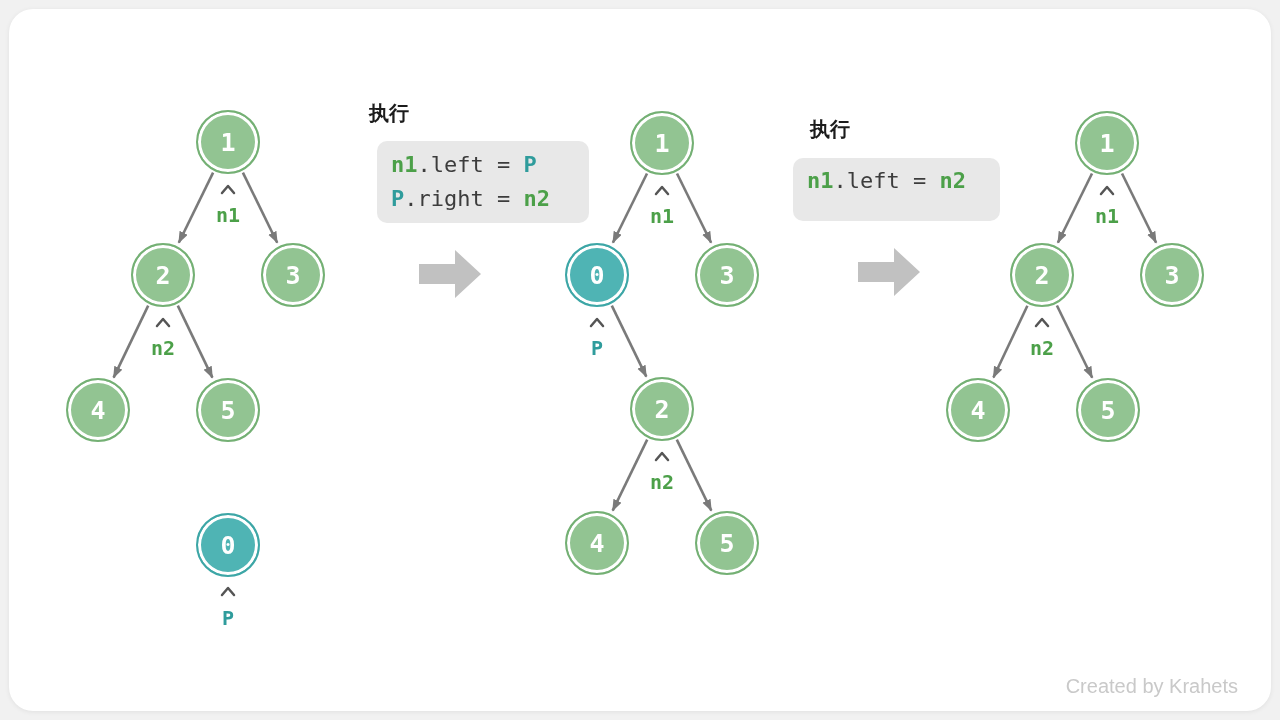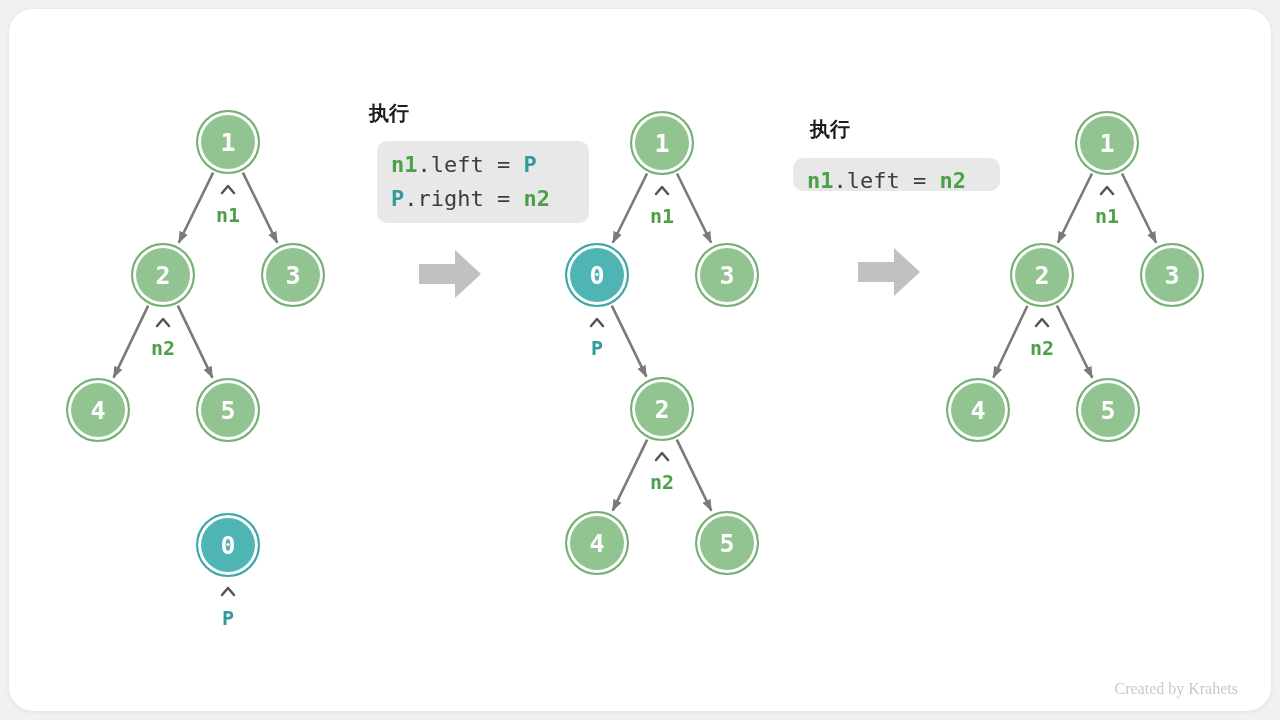--- a/index.html
+++ b/index.html
@@ -69,22 +69,22 @@
     white-space:pre;
   }
   .code-box .kw-green { color:#4ca049; font-weight:bold; }
   .code-box .kw-teal  { color:#2f9c9c; font-weight:bold; }
 
   .flow-arrow { position:absolute; }
 
   .credit {
     position:absolute;
     right:42px; bottom:22px;
-    font-family:Liberation Serif, serif;
-    font-size:16px;
+    font-family:Liberation Sans, sans-serif;
+    font-size:20px;
     color:#c9c9c9;
     white-space:nowrap;
   }
 </style>
 </head>
 <body>
 
 <div class="card"></div>
 
 <svg class="edges-svg" width="1280" height="720" viewBox="0 0 1280 720">
@@ -156,21 +156,21 @@
   </svg>
 <svg class="caret" style="left:654px;top:451px;" width="16" height="11">
     <path d="M2,9 L8,2 L14,9" fill="none" stroke="#555" stroke-width="2.5" stroke-linecap="round" stroke-linejoin="round"></path>
   </svg>
 
 <div class="ptr-label" style="left:662px;top:204px;">n1</div>
 <div class="ptr-label teal" style="left:597px;top:336px;">P</div>
 <div class="ptr-label" style="left:662px;top:470px;">n2</div>
 
 <div class="exec-title" style="left:810px;top:116px;">执行</div>
-<div class="code-box" style="left:793px;top:158px;width:207px;height:33px;line-height:32px;"><span class="kw-green">n1</span><span>.left = </span><span class="kw-green">n2</span></div>
+<div class="code-box" style="left:793px;top:158px;width:207px;height:63px;line-height:32px;"><span class="kw-green">n1</span><span>.left = </span><span class="kw-green">n2</span></div>
 
 <svg class="flow-arrow" style="left:858px;top:246px;" width="62" height="52">
   <polygon points="0,16 36,16 36,2 62,26 36,50 36,36 0,36" fill="#c1c1c1"></polygon>
 </svg>
 
 <div class="node green" style="left:1075px;top:111px;">1</div>
 <div class="node green" style="left:1010px;top:243px;">2</div>
 <div class="node green" style="left:1140px;top:243px;">3</div>
 <div class="node green" style="left:946px;top:378px;">4</div>
 <div class="node green" style="left:1076px;top:378px;">5</div>

